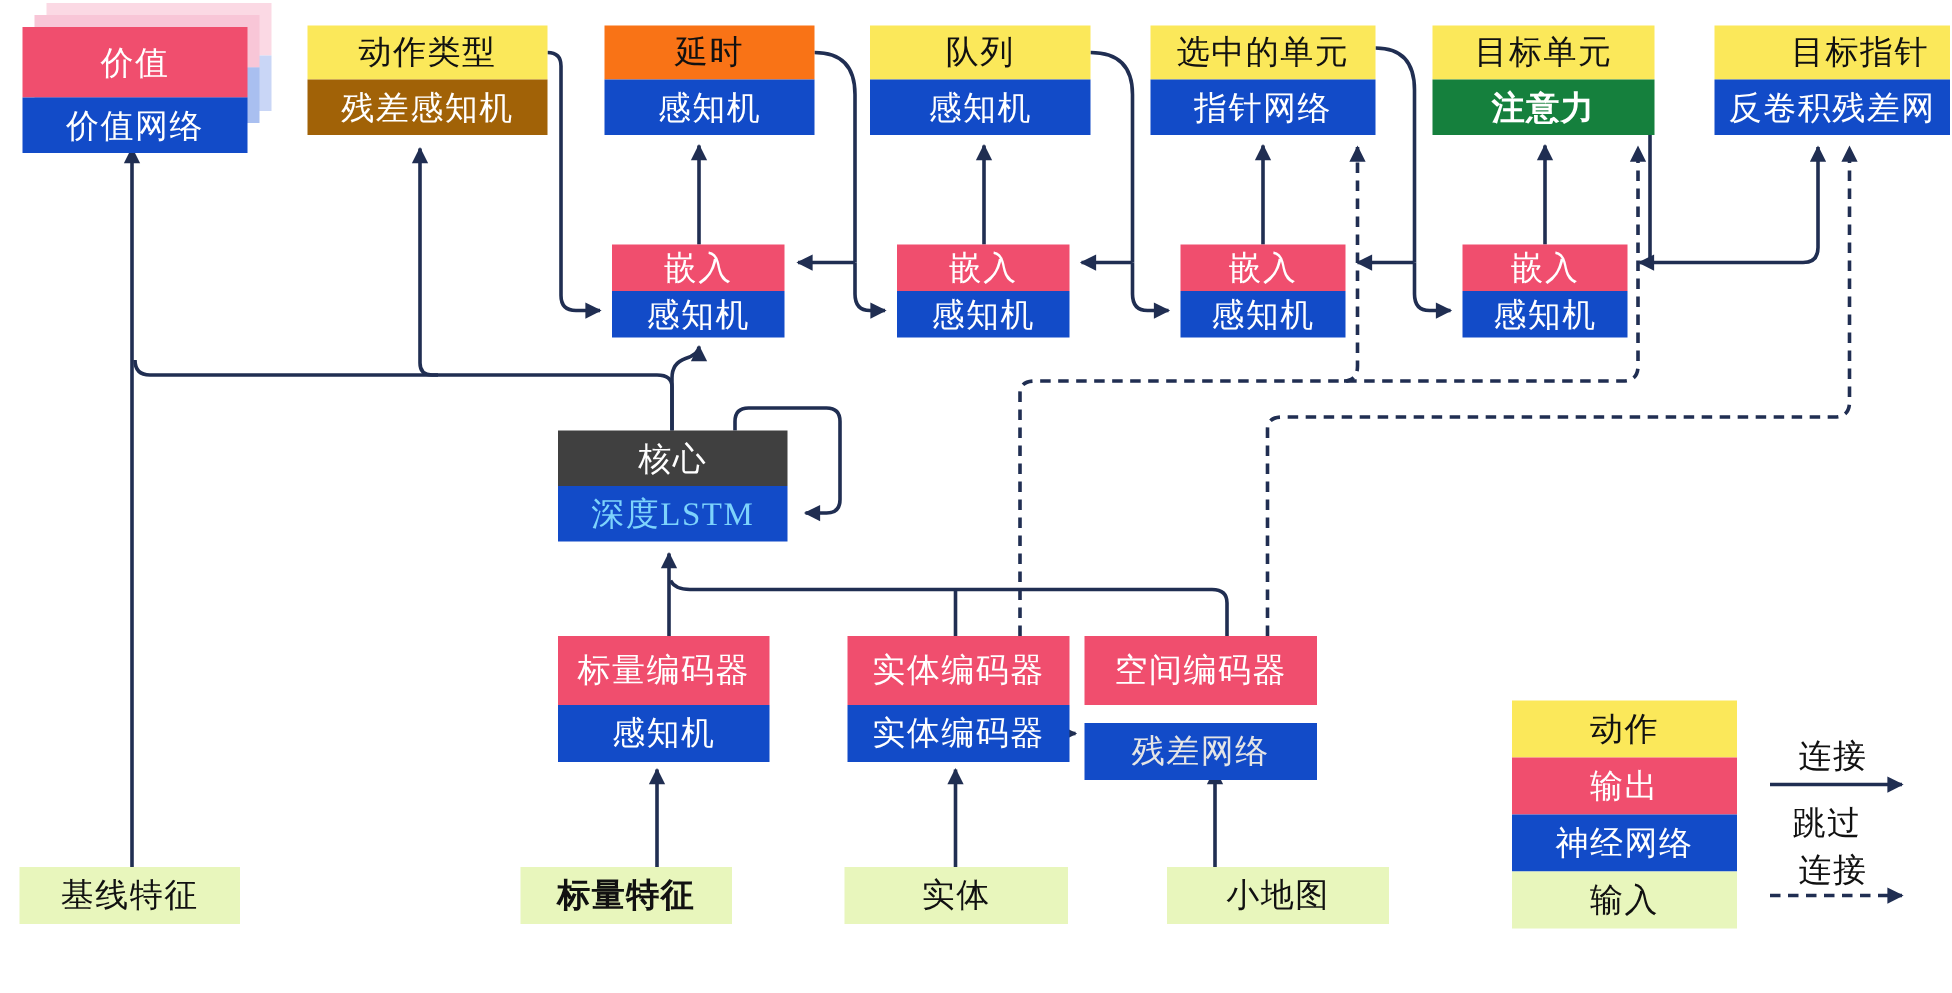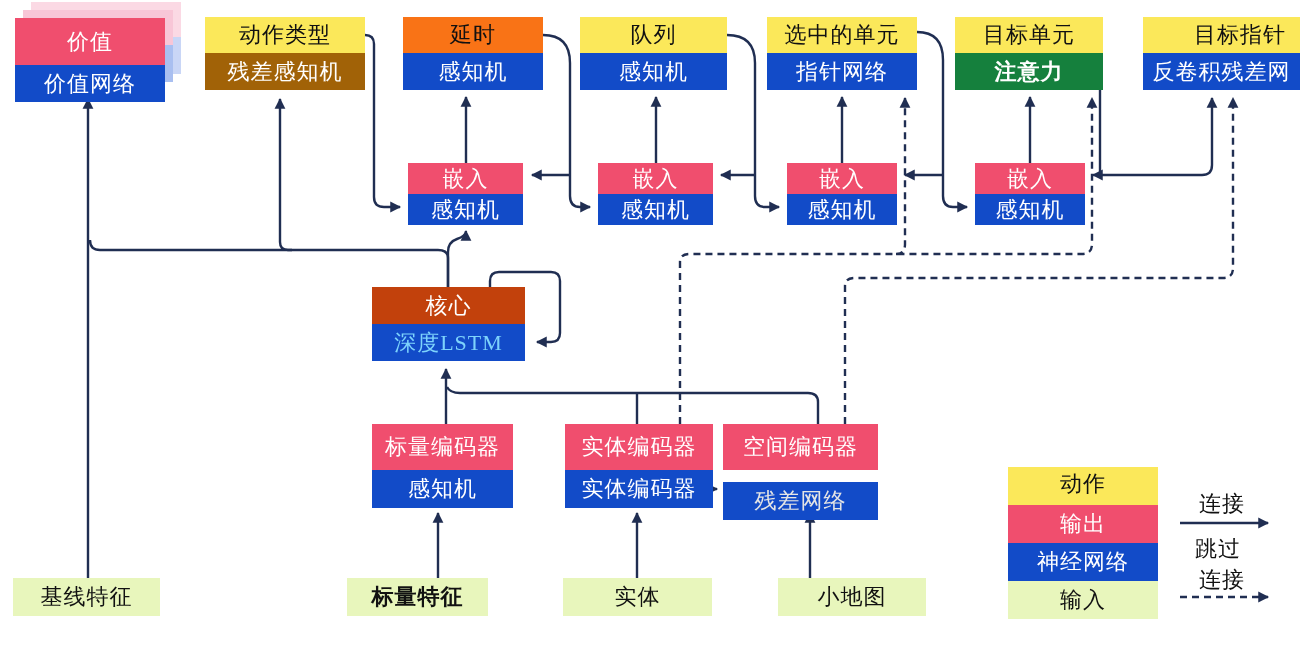--- a/index.html
+++ b/index.html
@@ -110,21 +110,21 @@
       </div>
       <div class="node" style="left: 787px; top: 163px; width: 110px;">
         <div class="part" style="height: 31px; background: rgb(240, 78, 110); color: rgb(255, 255, 255);">嵌入</div>
         <div class="part" style="height: 31px; background: rgb(18, 75, 200); color: rgb(255, 255, 255);">感知机</div>
       </div>
       <div class="node" style="left: 975px; top: 163px; width: 110px;">
         <div class="part" style="height: 31px; background: rgb(240, 78, 110); color: rgb(255, 255, 255);">嵌入</div>
         <div class="part" style="height: 31px; background: rgb(18, 75, 200); color: rgb(255, 255, 255);">感知机</div>
       </div>
       <div class="node" style="left: 372px; top: 287px; width: 153px;">
-        <div class="part" style="height: 37px; background: #c2410c; color: rgb(255, 255, 255);">核心</div>
+        <div class="part" style="height: 37px; background: #404040; color: rgb(255, 255, 255);">核心</div>
         <div class="part" style="height: 37px; background: rgb(18, 75, 200); color: #7dd3fc;">深度LSTM</div>
       </div>
       <div class="node" style="left: 372px; top: 424px; width: 141px;">
         <div class="part" style="height: 46px; background: rgb(240, 78, 110); color: rgb(255, 255, 255);">标量编码器</div>
         <div class="part" style="height: 38px; background: rgb(18, 75, 200); color: rgb(255, 255, 255);">感知机</div>
       </div>
       <div class="node" style="left: 565px; top: 424px; width: 148px;">
         <div class="part" style="height: 46px; background: rgb(240, 78, 110); color: rgb(255, 255, 255);">实体编码器</div>
         <div class="part" style="height: 38px; background: rgb(18, 75, 200); color: rgb(255, 255, 255);">实体编码器</div>
       </div>
@@ -138,21 +138,21 @@
       <div class="node" style="left: 347px; top: 578px; width: 141px;">
         <div class="part" style="height: 38px; background: rgb(232, 246, 188); color: rgb(17, 17, 17); font-weight: bold;">标量特征</div>
       </div>
       <div class="node" style="left: 563px; top: 578px; width: 149px;">
         <div class="part" style="height: 38px; background: rgb(232, 246, 188); color: rgb(17, 17, 17);">实体</div>
       </div>
       <div class="node" style="left: 778px; top: 578px; width: 148px;">
         <div class="part" style="height: 38px; background: rgb(232, 246, 188); color: rgb(17, 17, 17);">小地图</div>
       </div>
       <div class="node" style="left: 1008px; top: 467px; width: 150px;">
-        <div class="part" style="height: 38px; background: rgb(251, 232, 90); color: rgb(17, 17, 17); font-family: Liberation Mono, monospace;">动作</div>
+        <div class="part" style="height: 38px; background: rgb(251, 232, 90); color: rgb(17, 17, 17);">动作</div>
         <div class="part" style="height: 38px; background: rgb(240, 78, 110); color: rgb(255, 255, 255);">输出</div>
         <div class="part" style="height: 38px; background: rgb(18, 75, 200); color: rgb(255, 255, 255);">神经网络</div>
         <div class="part" style="height: 38px; background: rgb(232, 246, 188); color: rgb(17, 17, 17);">输入</div>
       </div>
     </div>
 
   <div class="lg-label" style="left:1186px;top:492px;width:72px;height:24px;">连接</div>
   <div class="lg-label" style="left:1182px;top:537px;width:72px;height:24px;">跳过</div>
   <div class="lg-label" style="left:1186px;top:568px;width:72px;height:24px;">连接</div>
 </div>

